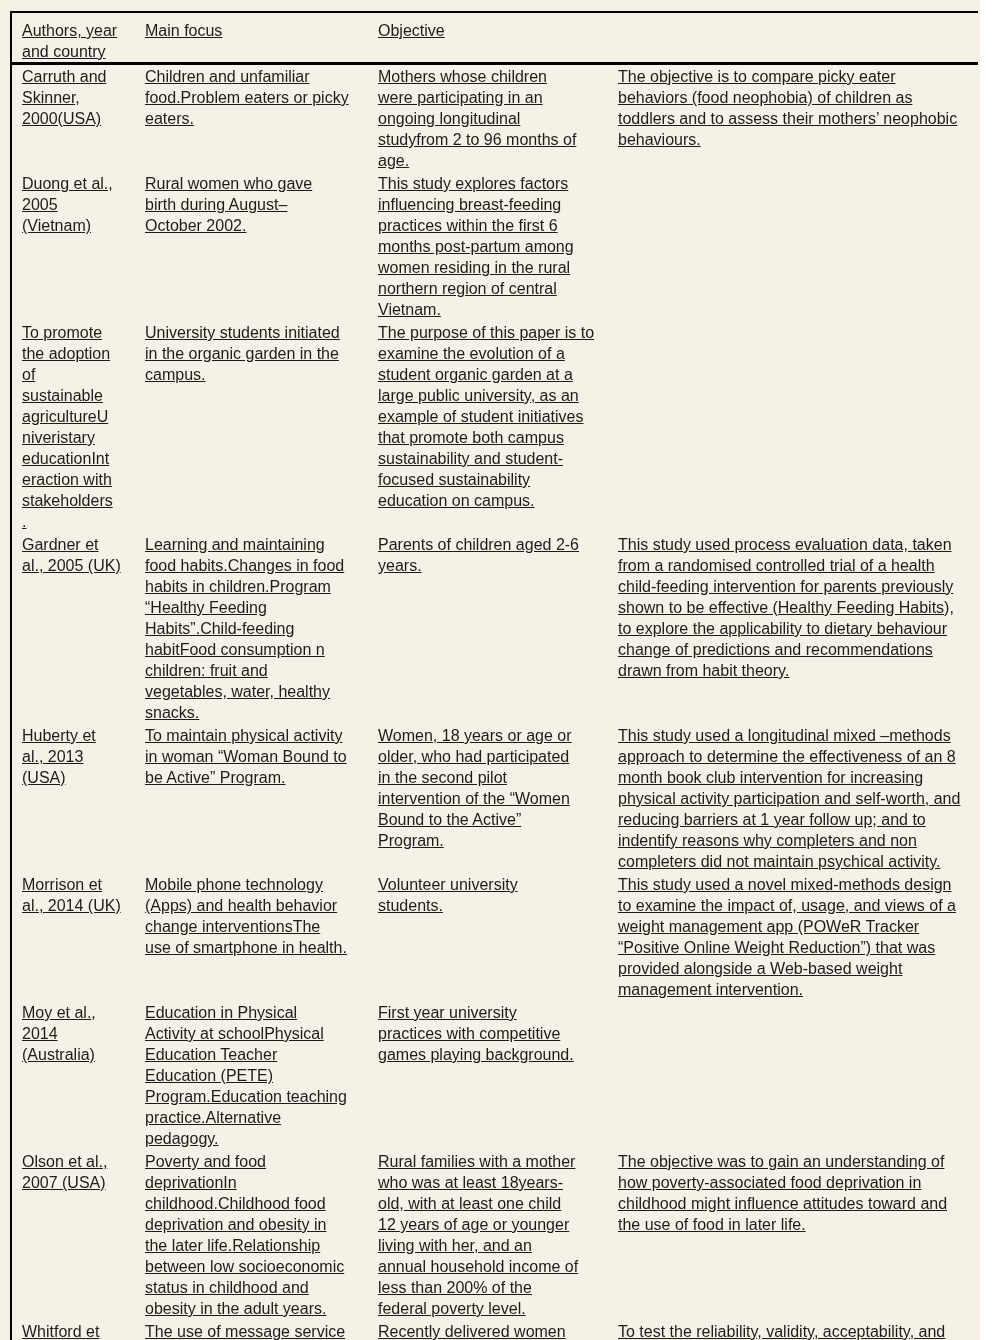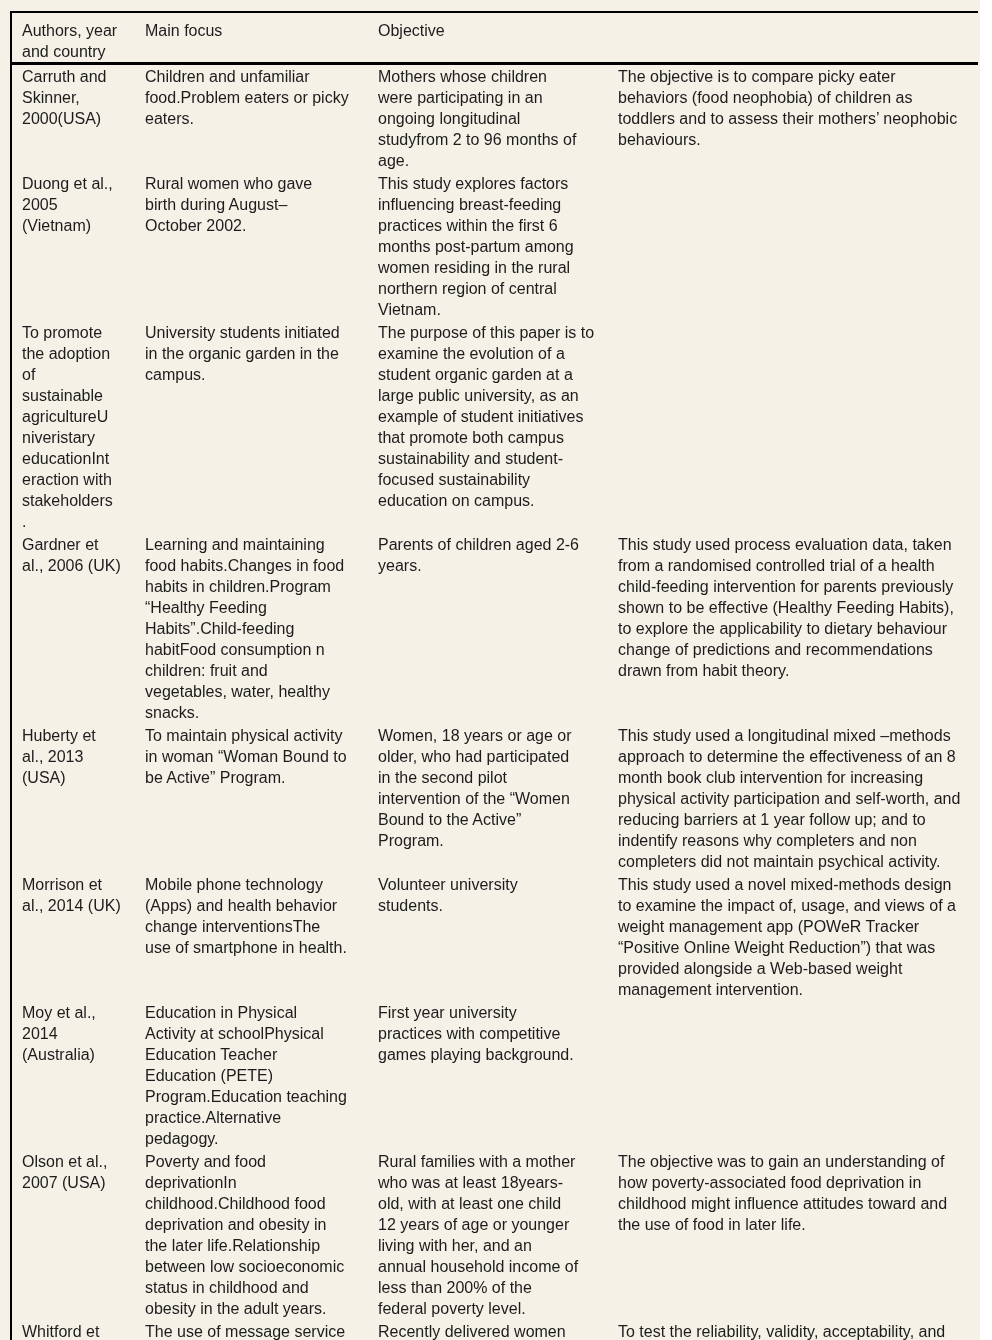--- a/index.html
+++ b/index.html
@@ -31,20 +31,21 @@
     width: 966px;
     border-top: 2px solid #000;
     border-left: 2px solid #000;
     border-bottom: 3px solid #000;
     font-size: 16px;
     line-height: 21px;
   }
   .thead, .row {
     display: grid;
     grid-template-columns: 123px 233px 240px 1fr;
+    text-decoration: underline;
   }
   .thead {
     padding-top: 7px;
     border-bottom: 3px solid #000;
   }
   .tbody {
     padding-top: 1px;
     padding-bottom: 3px;
   }
   .row {
@@ -87,21 +88,21 @@
         <div class="cell c4">This study explores factors influencing breast-feeding practices within the first 6 months post-partum among women residing in the rural northern region of central Vietnam.</div>
       </div>
 
       <div class="row">
         <div class="cell c2">To promote the adoption of sustainable agricultureUniveristary educationInteraction with stakeholders.</div>
         <div class="cell c3">University students initiated in the organic garden in the campus.</div>
         <div class="cell c4">The purpose of this paper is to examine the evolution of a student organic garden at a large public university, as an example of student initiatives that promote both campus sustainability and student-focused sustainability education on campus.</div>
       </div>
 
       <div class="row">
-        <div class="cell c1">Gardner et al., 2006 (UK)</div>
+        <div class="cell c1">Gardner et al., 2005 (UK)</div>
         <div class="cell c2">Learning and maintaining food habits.Changes in food habits in children.Program “Healthy Feeding Habits”.Child-feeding habitFood consumption n children: fruit and vegetables, water, healthy snacks.</div>
         <div class="cell c3">Parents of children aged 2-6 years.</div>
         <div class="cell c4">This study used process evaluation data, taken from a randomised controlled trial of a health child-feeding intervention for parents previously shown to be effective (Healthy Feeding Habits), to explore the applicability to dietary behaviour change of predictions and recommendations drawn from habit theory.</div>
       </div>
 
       <div class="row">
         <div class="cell c1">Huberty et al., 2013 (USA)</div>
         <div class="cell c2">To maintain physical activity in woman “Woman Bound to be Active” Program.</div>
         <div class="cell c3">Women, 18 years or age or older, who had participated in the second pilot intervention of the “Women Bound to the Active” Program.</div>
         <div class="cell c4">This study used a longitudinal mixed –methods approach to determine the effectiveness of an 8 month book club intervention for increasing physical activity participation and self-worth, and reducing barriers at 1 year follow up; and to indentify reasons why completers and non completers did not maintain psychical activity.</div>

